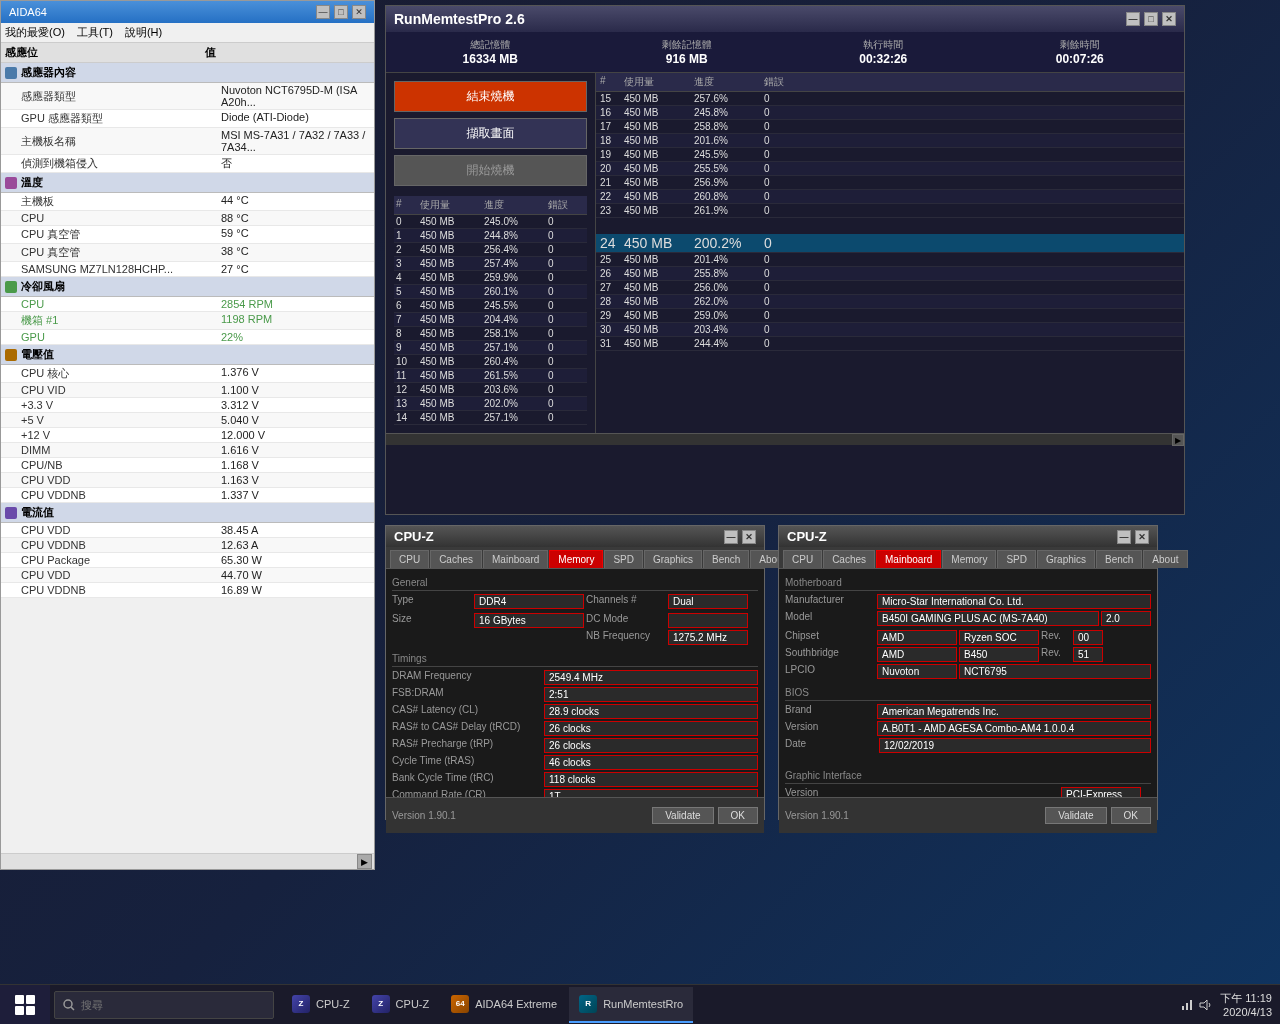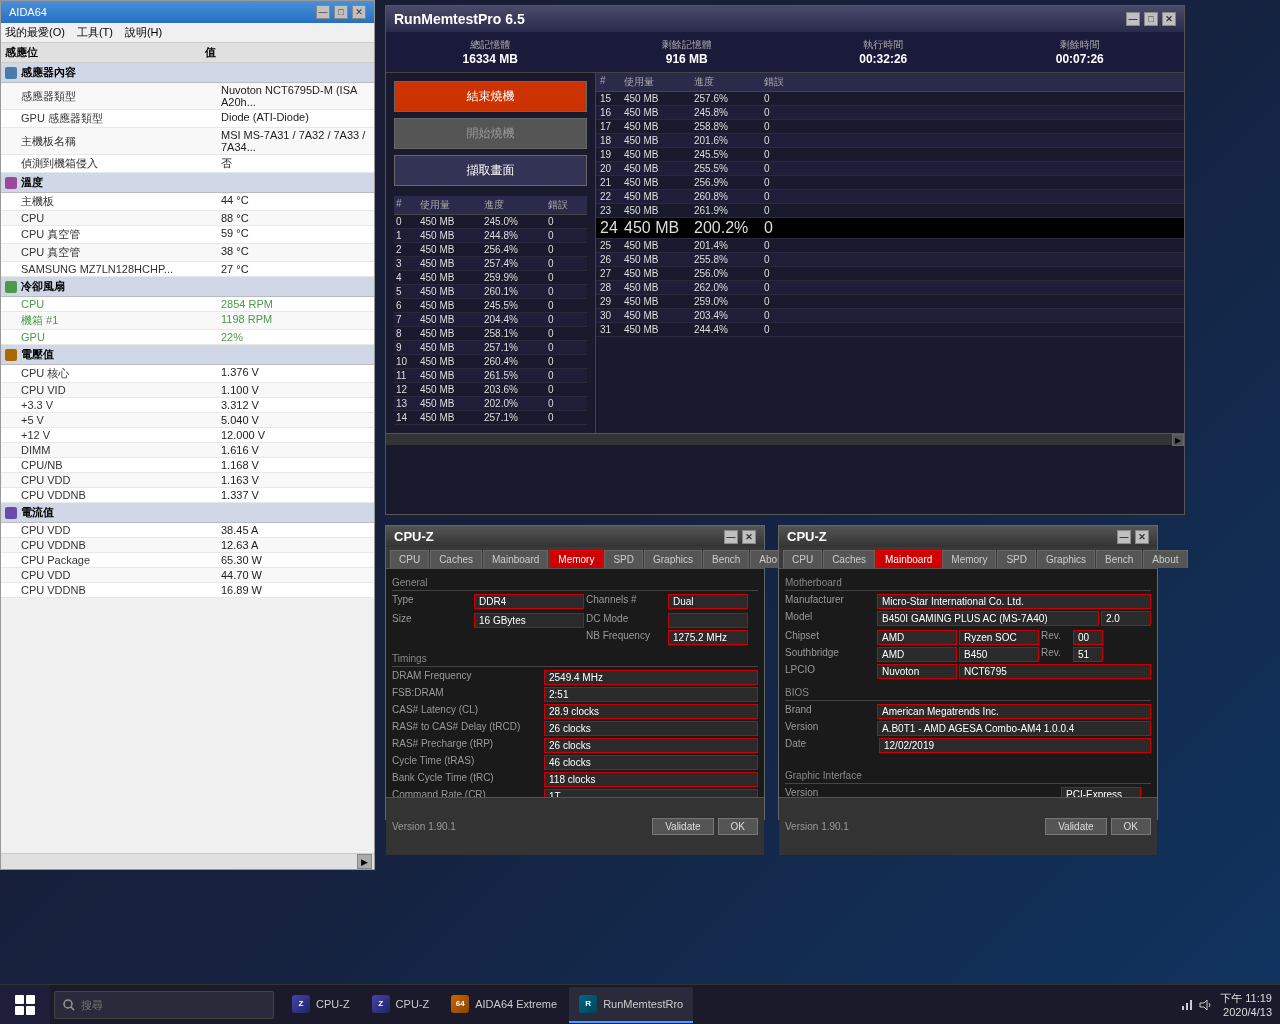--- a/index.html
+++ b/index.html
@@ -251,21 +251,21 @@
       border: 1px solid #cc0000;
       padding: 1px 4px;
       color: white;
       font-size: 10px;
     }
 
     .cpuz-footer {
       display: flex;
       justify-content: space-between;
       align-items: center;
-      padding: 20px 6px;
+      padding: 9px 6px;
       background: #333;
       border-top: 1px solid #555;
       font-size: 10px;
       color: #999;
     }
 
     .cpuz-footer-btn {
       padding: 2px 12px;
       background: #555;
       border: 1px solid #777;
@@ -512,21 +512,21 @@
       </div>
     </div>
 
     <div style="height:16px;background:#e0e0e0;border-top:1px solid #ccc;display:flex;align-items:center;justify-content:flex-end;padding:0 2px">
       <div style="width:15px;height:15px;background:#aaa;border:1px solid #888;display:flex;align-items:center;justify-content:center;cursor:pointer;font-size:9px">▶</div>
     </div>
   </div>
 
   <div class="memtest-window">
     <div class="memtest-titlebar">
-      <span style="font-size:14px">RunMemtestPro 6.5</span>
+      <span style="font-size:14px">RunMemtestPro 2.6</span>
       <div class="window-controls">
         <div class="win-btn">—</div>
         <div class="win-btn">□</div>
         <div class="win-btn">✕</div>
       </div>
     </div>
 
     <div style="display:grid;grid-template-columns:repeat(4,1fr);background:#1a1a3a;padding:6px;border-bottom:1px solid #444;text-align:center">
       <div>
         <div style="color:#aaa;font-size:10px">總記憶體</div>
@@ -543,22 +543,22 @@
       <div>
         <div style="color:#aaa;font-size:10px">剩餘時間</div>
         <div style="color:white;font-size:12px;font-weight:bold">00:07:26</div>
       </div>
     </div>
 
     <div style="display:grid;grid-template-columns:210px 1fr 1fr;height:360px">
 
       <div style="border-right:1px solid #444;padding:8px;display:flex;flex-direction:column;gap:6px;background:#1a1a2e">
         <button class="memtest-btn red">結束燒機</button>
+        <button class="memtest-btn dark">擷取畫面</button>
         <button class="memtest-btn disabled">開始燒機</button>
-        <button class="memtest-btn dark">擷取畫面</button>
 
         <div style="margin-top:4px">
           <div style="display:grid;grid-template-columns:24px 64px 64px 40px;background:#2a2a4a;padding:2px 2px;color:#aaa;font-size:10px;border-bottom:1px solid #444">
             <span>#</span>
             <span>使用量</span>
             <span>進度</span>
             <span>錯誤</span>
           </div>
           <div id="left-rows-container">
               <div style="display: grid; grid-template-columns: 24px 64px 64px 40px; padding: 1px 2px; font-size: 10px; color: rgb(221, 221, 221); border-bottom: 1px solid rgb(42, 42, 58); background: rgb(26, 26, 46);">
@@ -710,21 +710,21 @@
               <span>450 MB</span>
               <span>260.8%</span>
               <span>0</span>
             </div>
             <div style="display: grid; grid-template-columns: 24px 70px 70px 40px; padding: 1px 4px; font-size: 10px; color: rgb(221, 221, 221); border-bottom: 1px solid rgb(42, 42, 58); background: rgb(26, 26, 46);">
               <span>23</span>
               <span>450 MB</span>
               <span>261.9%</span>
               <span>0</span>
             </div>
-            <div style="display: grid; grid-template-columns: 24px 70px 70px 40px; padding: 1px 4px; font-size: 16px; color: rgb(221, 221, 221); border-bottom: 1px solid rgb(42, 42, 58); background: #000000;">
+            <div style="display: grid; grid-template-columns: 24px 70px 70px 40px; padding: 1px 4px; font-size: 14px; color: rgb(221, 221, 221); border-bottom: 1px solid rgb(42, 42, 58); background: #0c4a6e; margin-top: 16px;">
               <span>24</span>
               <span>450 MB</span>
               <span>200.2%</span>
               <span>0</span>
             </div>
             <div style="display: grid; grid-template-columns: 24px 70px 70px 40px; padding: 1px 4px; font-size: 10px; color: rgb(221, 221, 221); border-bottom: 1px solid rgb(42, 42, 58); background: rgb(26, 26, 46);">
               <span>25</span>
               <span>450 MB</span>
               <span>201.4%</span>
               <span>0</span>

